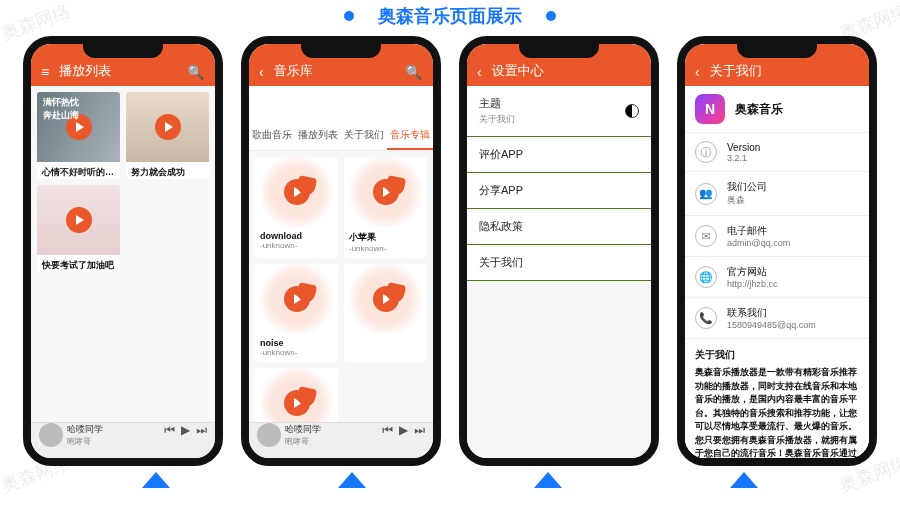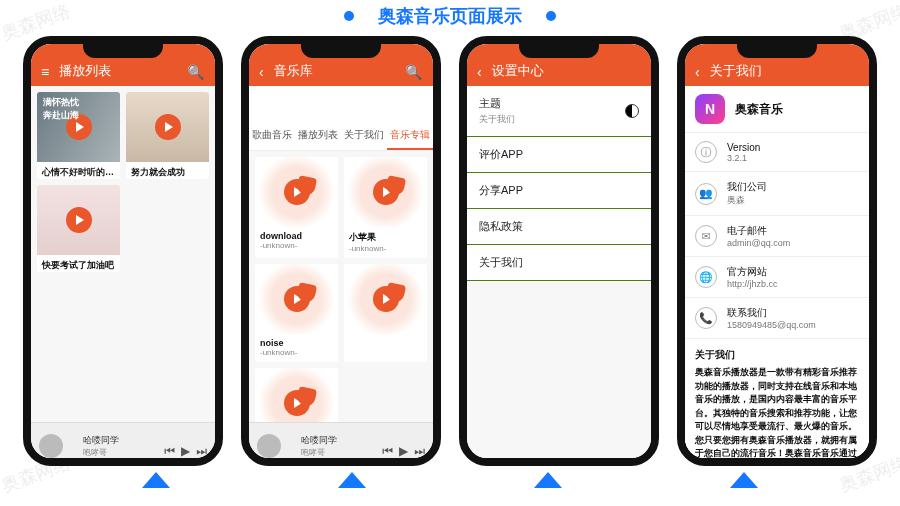--- a/index.html
+++ b/index.html
@@ -145,21 +145,21 @@
     width:22px; height:22px; border:1px solid #bbb; border-radius:50%;
     display:flex; align-items:center; justify-content:center;
     font-size:11px; color:#888;
   }
   .about-list .lab { font-size:10px; color:#111; }
   .about-list .val { font-size:9px; color:#777; }
   .about-text { padding:8px 10px; font-size:9px; line-height:1.5; color:#111; background:#fff;}
   .about-text .hd { font-weight:700; margin-bottom:4px; font-size:10px;}
   .nowplaying {
     height: 36px; background:#efefef;
-    display:flex; align-items:flex-end; gap:20px; padding:0 8px;
+    display:flex; align-items:flex-start; gap:4px; padding:0 8px;
     border-top:1px solid #ddd;
   }
   .np-art { width:24px; height:24px; border-radius:50%; background:#bbb; }
   .np-txt { flex:1; font-size:9px; color:#333; }
   .np-txt .sub { font-size:8px; color:#888; display:block;}
   .np-ctrl { display:flex; gap:6px; color:#555; font-size:12px;}
   .app-logo {
     width:30px; height:30px; border-radius:8px;
     background: linear-gradient(135deg,#8b3fff,#ff3f8b);
     display:flex; align-items:center; justify-content:center;

